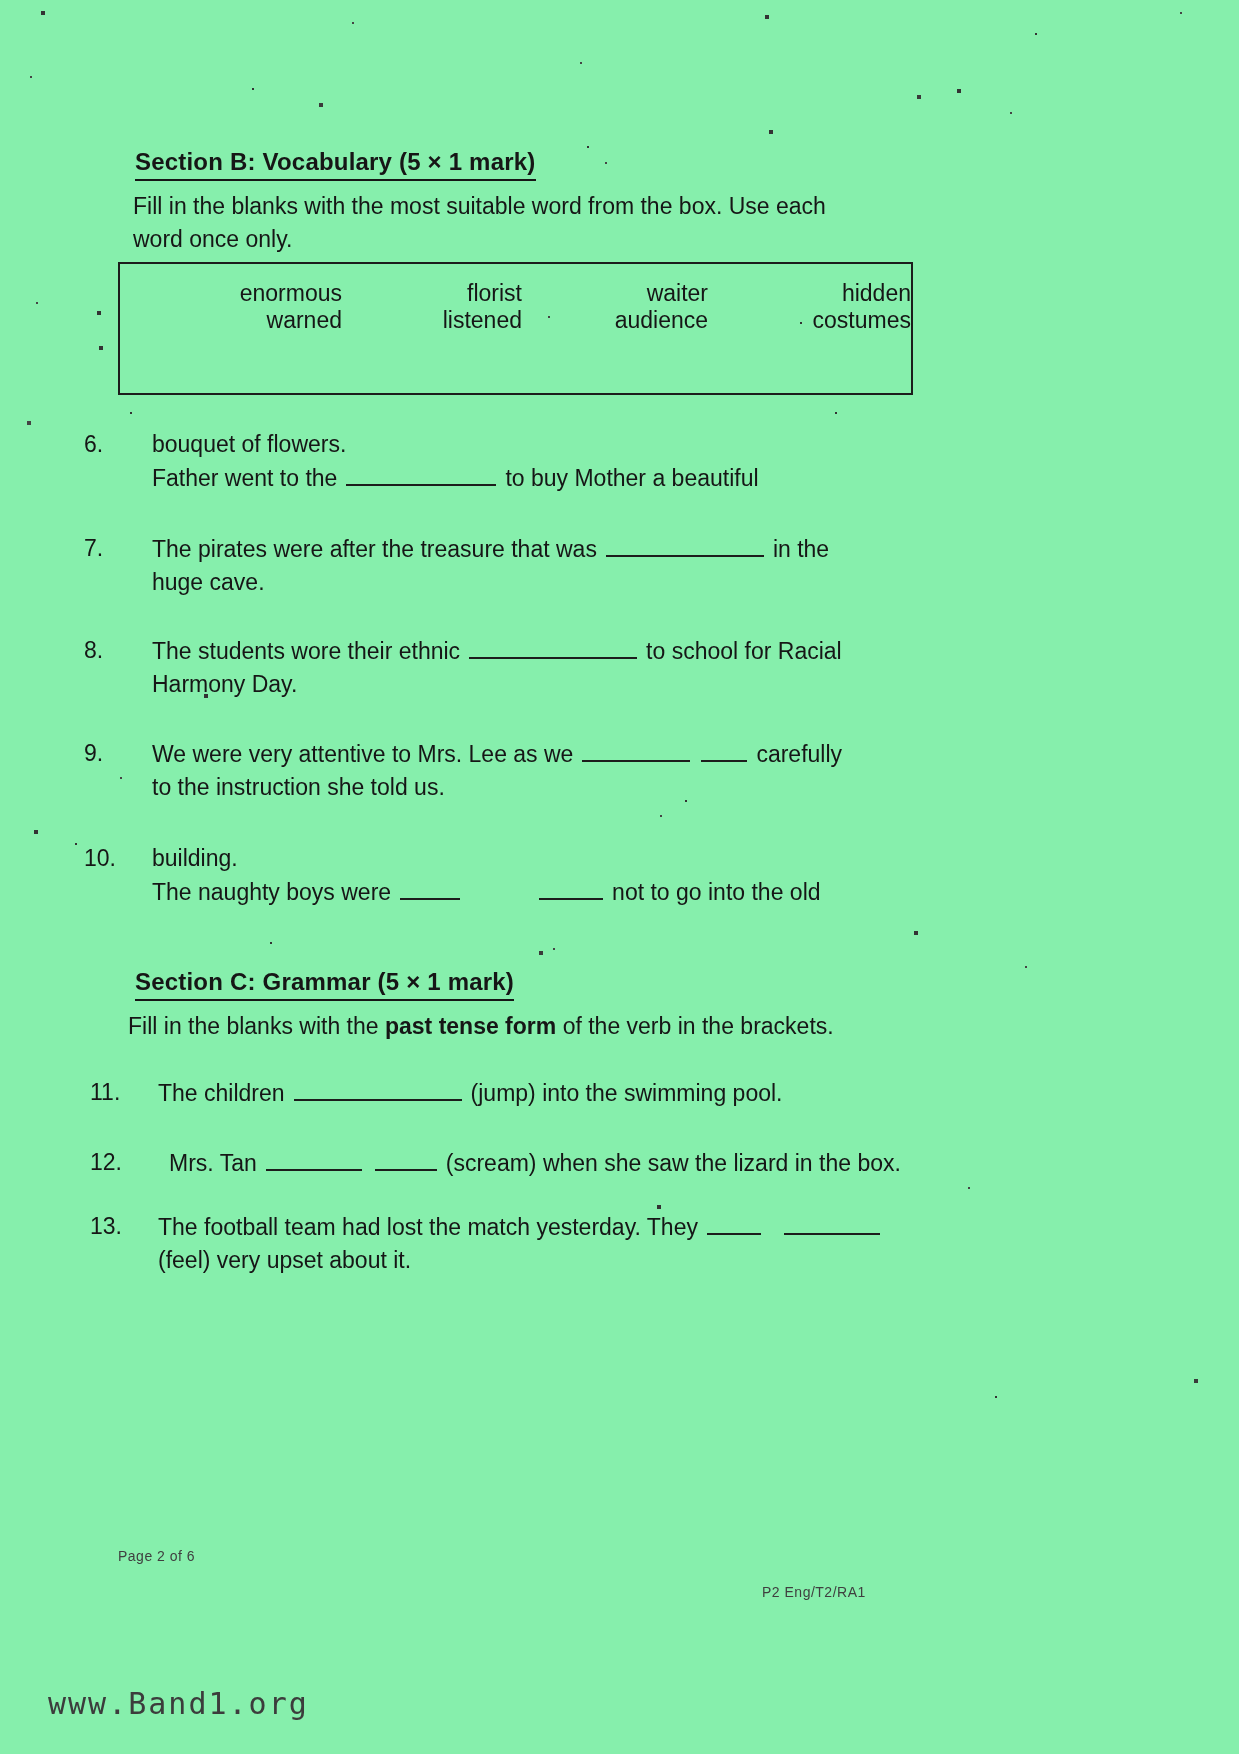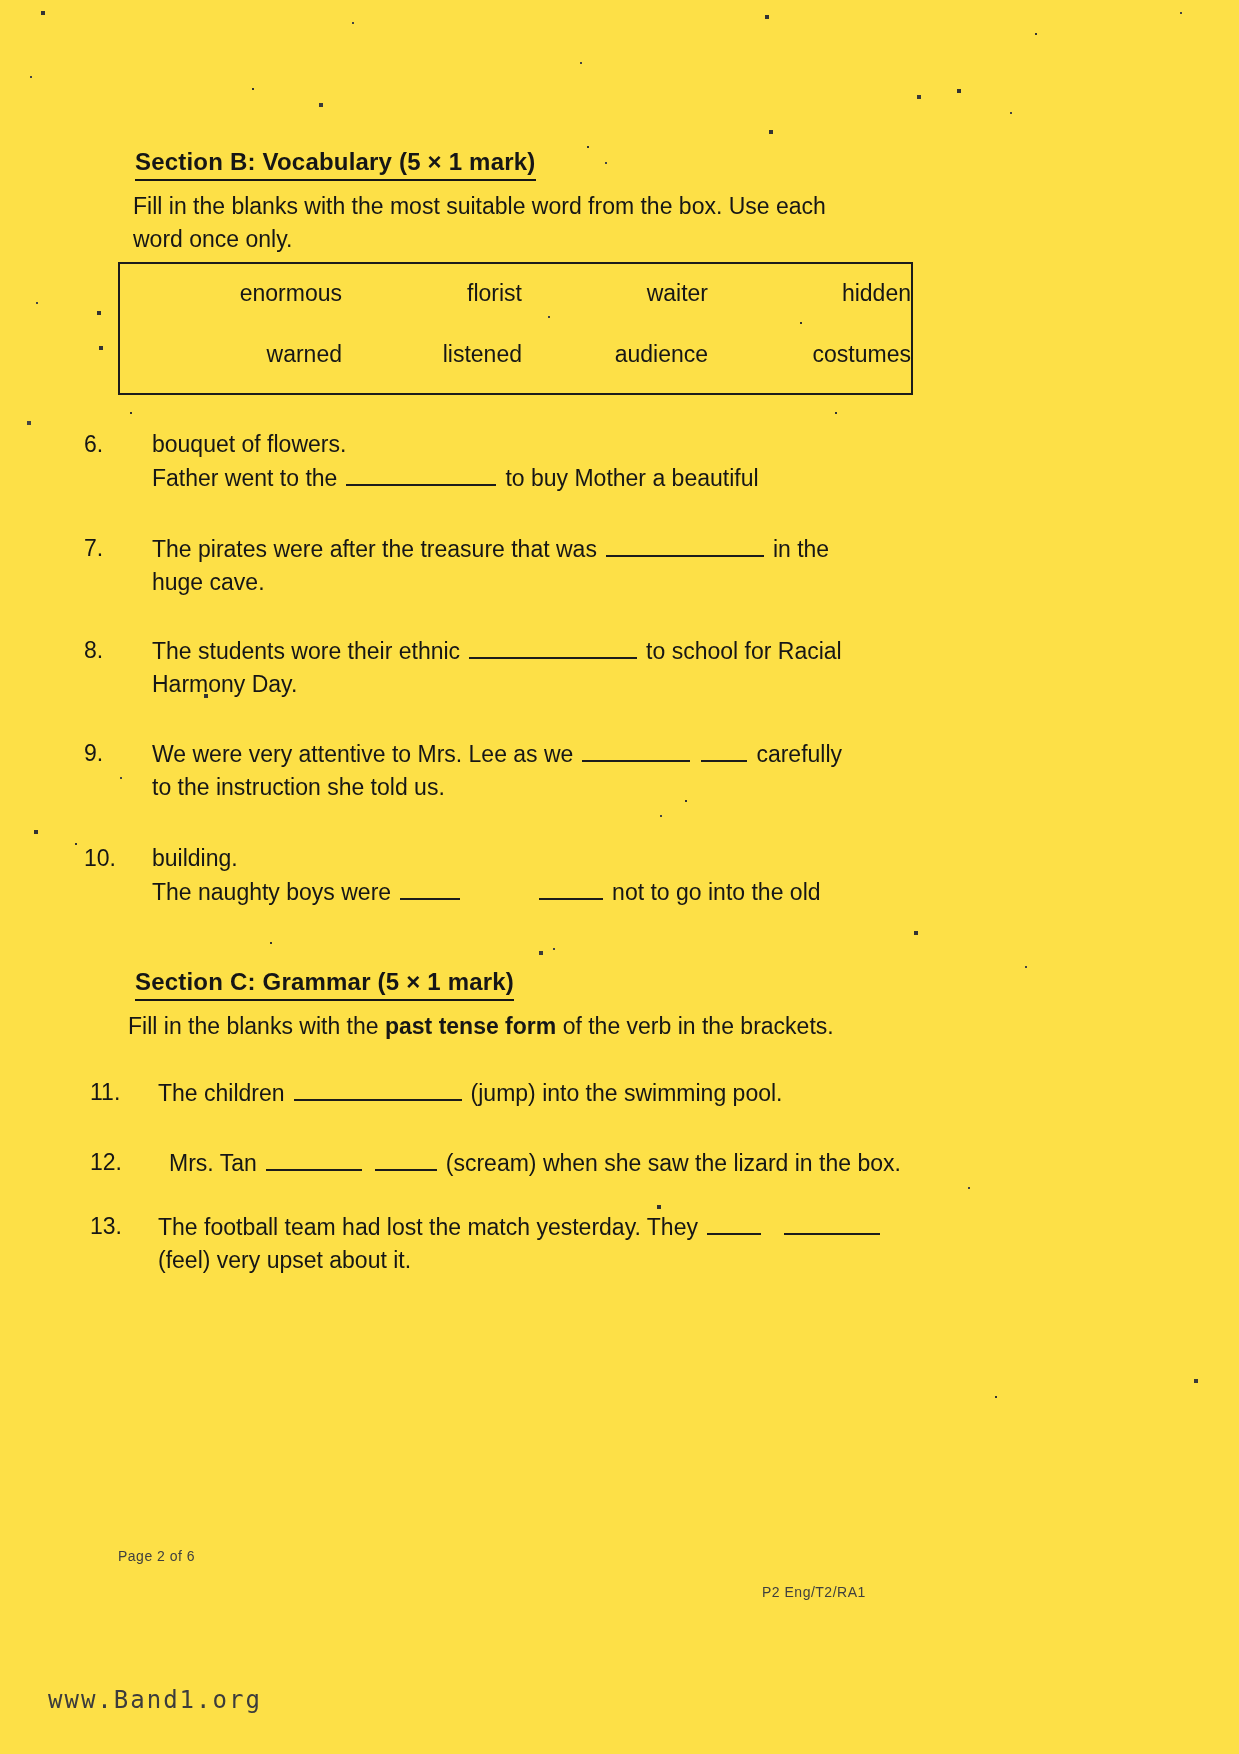--- a/index.html
+++ b/index.html
@@ -1,19 +1,19 @@
 <!DOCTYPE html>
 <html><head>
 <meta charset="utf-8">
 <style>
   html,body{margin:0;padding:0;background:#e8e8e8;}
   .page{
     position:relative;
     width:1239px;height:1754px;
-    background:#fde047;
+    background:#86efac;
     font-family:"Liberation Sans",sans-serif;
     color:#161616;
     overflow:hidden;
     margin:0 auto;
   }
   .abs{position:absolute;}
   .sec-title{
     font-size:24px;font-weight:700;
     border-bottom:2px solid #161616;
     padding-bottom:3px;
@@ -29,21 +29,21 @@
     box-sizing:border-box;
     text-align:right;
   }
   .wordrow{
     display:grid;
     grid-template-columns:178px 180px 186px auto;
     padding-left:44px;
     font-size:23px;
   }
   .wordrow.r1{margin-top:16px;}
-  .wordrow.r2{margin-top:34px;}
+  .wordrow.r2{}
   .q{
     position:absolute;left:84px;width:1080px;
     display:flex;align-items:flex-start;
     font-size:23px;line-height:33px;
   }
   .qnum{width:68px;flex:0 0 68px;}
   .qbody{flex:1;}
   .blank{
     display:inline-block;
     border-bottom:2px solid #1c1c1c;
@@ -54,21 +54,21 @@
   .blank.gap{margin-left:70px;}
   .bold{font-weight:700;margin-top:41px;}
   .footer{
     position:absolute;
     font-size:14px;color:#3f3f3f;letter-spacing:.5px;
   }
   .watermark{
     position:absolute;
     left:48px;top:1686px;
     font-family:"DejaVu Sans Mono",monospace;
-    font-size:24px;color:#3c3c3c;letter-spacing:2px;
+    font-size:30px;color:#3c3c3c;letter-spacing:2px;
   }
   
   .noise{
     position:absolute;top:0;left:0;width:2px;height:2px;background:transparent;
     box-shadow:
       42px 12px 0 1px #333, 352px 22px 0 0 #444, 766px 16px 0 1px #333,
       1035px 33px 0 0 #333, 918px 96px 0 1px #3a3a3a, 580px 62px 0 0 #444,
       252px 88px 0 0 #333, 320px 104px 0 1px #3a3a3a, 30px 76px 0 0 #444,
       770px 131px 0 1px #333, 587px 146px 0 0 #333, 605px 162px 0 0 #444,
       958px 90px 0 1px #333, 1010px 112px 0 0 #444,

